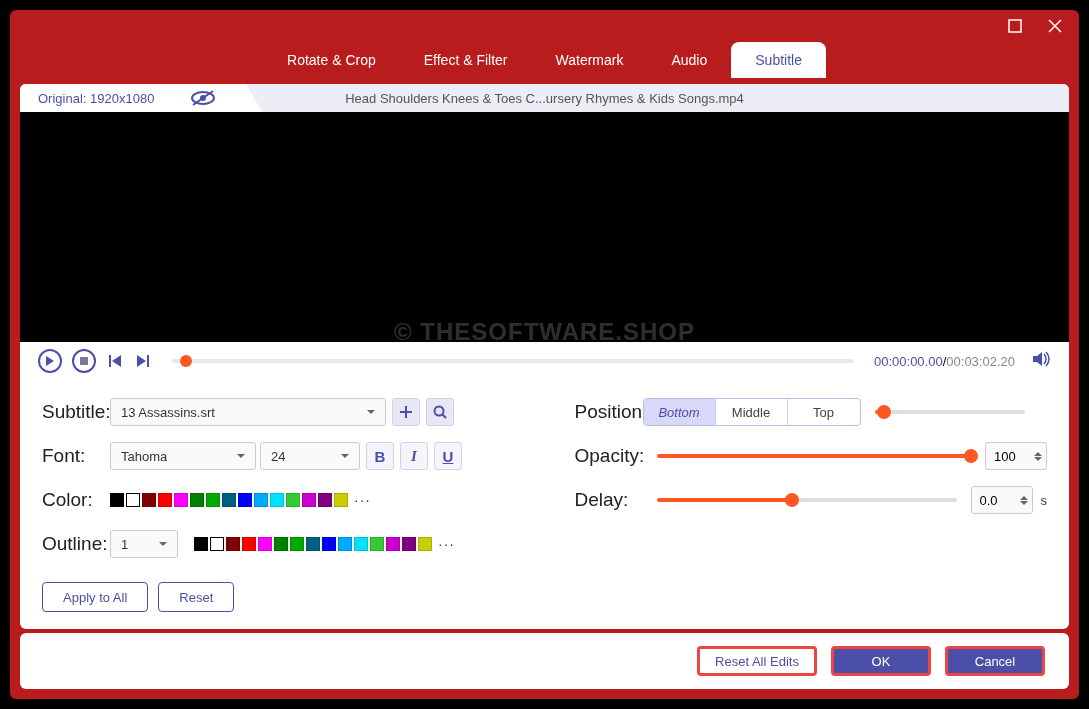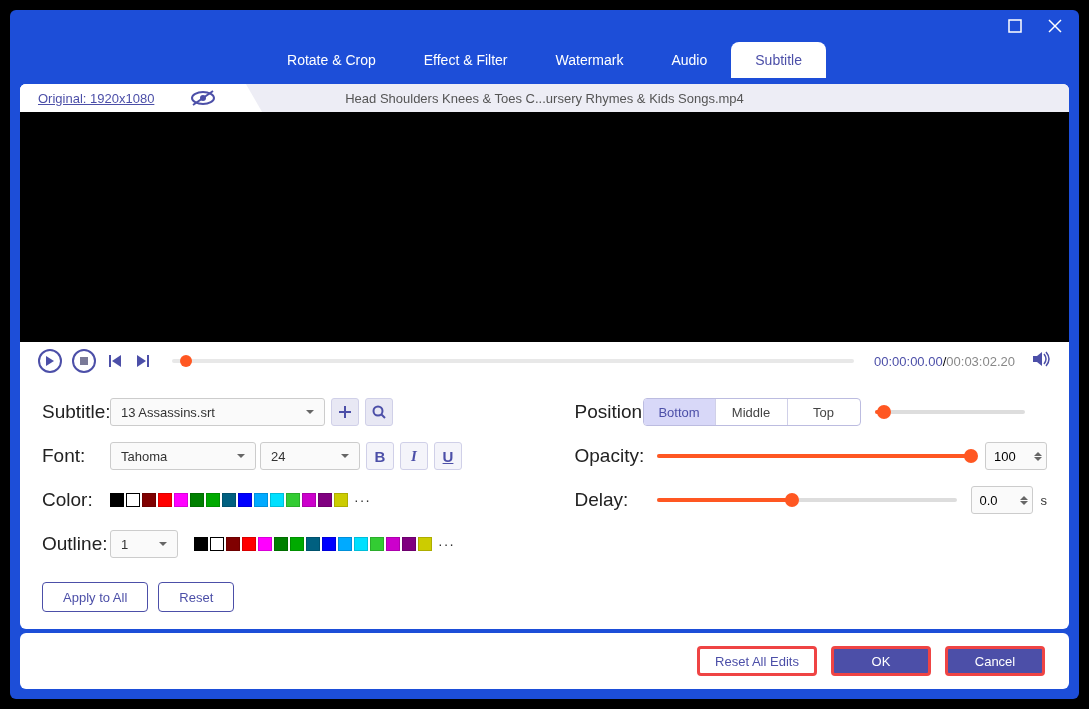--- a/index.html
+++ b/index.html
@@ -1,26 +1,26 @@
 <!DOCTYPE html>
 <html><head>
 <meta charset="utf-8">
 <style>
 * { box-sizing: border-box; margin: 0; padding: 0; font-family: "Segoe UI", Tahoma, sans-serif; }
 body { background: #fff; }
 .shell { width: 1089px; height: 709px; background: #000; position: relative; }
-.window { position: absolute; inset: 10px; background: #1d4ed8; border-radius: 6px; overflow: hidden; }
+.window { position: absolute; inset: 10px; background: #b91c1c; border-radius: 6px; overflow: hidden; }
 .titlebar { height: 32px; display: flex; justify-content: flex-end; align-items: center; padding-right: 12px; gap: 16px; }
 .titlebar .winbtn { width: 24px; height: 24px; display: flex; align-items: center; justify-content: center; cursor: pointer; color: #fff; }
 .tabs { display: flex; justify-content: center; gap: 0; padding: 0 24px; }
 .tab { padding: 10px 24px 10px; color: #fff; font-size: 14px; cursor: pointer; border-top-left-radius: 8px; border-top-right-radius: 8px; }
 .tab.active { background: #fff; color: #4c4fa8; }
 .content { position: absolute; top: 74px; left: 10px; right: 10px; bottom: 70px; background: #fff; border-radius: 6px; overflow: hidden; }
 .filebar { height: 28px; display: flex; align-items: center; position: relative; background: #ededf5; font-size: 13px; color: #4c4fa8; }
-.filebar .left { position: absolute; left: 0; top: 0; bottom: 0; width: 220px; background: #fff; display: flex; align-items: center; padding-left: 18px; gap: 36px; text-decoration: underline; }
+.filebar .left { position: absolute; left: 0; top: 0; bottom: 0; width: 220px; background: #fff; display: flex; align-items: center; padding-left: 18px; gap: 36px; }
 .filebar .left::after { content:""; position:absolute; right:-14px; top:0; bottom:0; width:28px; background:#fff; transform: skewX(30deg);}
 .filebar .center { flex: 1; text-align: center; color: #555; }
 .filebar .right { position: absolute; right: 0; top: 0; bottom: 0; width: 210px; background: #fff; display: flex; align-items: center; justify-content: flex-end; padding-right: 18px; }
 .filebar .right::before { content:""; position:absolute; left:-14px; top:0; bottom:0; width:28px; background:#fff; transform: skewX(-30deg);}
 .preview { height: 230px; background: #000; display: flex; justify-content: center; align-items: center; position: relative; }
 .frame { width: 410px; height: 230px; background: radial-gradient(circle at 45% 40%, #6ee8d9 0%, #3ed6c5 30%, #2fc9b8 55%, #6ee8d9 80%); position: relative; display:flex; flex-direction:column; align-items:center; justify-content:center; }
 .frame .subtext { color: #ffb400; font-weight: bold; font-size: 23px; text-shadow: 1px 1px 0 #0008; }
 .frame .tiny { position:absolute; bottom:18px; color:#156; font-size:8px; text-align:center; line-height:10px;}
 .watermark { position:absolute; bottom:-4px; left:50%; transform:translateX(-50%); font-size:24px; font-weight:bold; color:rgba(255,255,255,0.18); letter-spacing:1px; white-space:nowrap;}
 .controls { height: 38px; display:flex; align-items:center; padding: 0 18px; gap: 10px; }
@@ -41,21 +41,21 @@
 .iconbtn { width:28px; height:28px; border:1px solid #d0d0e8; border-radius:3px; background:#e8e8f4; display:flex; align-items:center; justify-content:center; cursor:pointer; color:#4c4fa8; font-size:14px; margin-left:6px;}
 .fontbtn { width:28px; height:28px; border:1px solid #d0d0e8; border-radius:3px; background:#f4f4fa; display:flex; align-items:center; justify-content:center; cursor:pointer; color:#4c4fa8; font-size:15px; font-weight:bold; margin-left:6px;}
 .swatches { display:flex; gap:2px; align-items:center;}
 .sw { width:14px; height:14px; cursor:pointer; border:1px solid rgba(0,0,0,.15);}
 .sw.open { background:#fff; border:1px solid #000;}
 .more { font-size:14px; color:#333; padding:0 4px; cursor:pointer; letter-spacing:1px;}
 .actionbtn { height:30px; padding:0 20px; border:1px solid #4c4fa8; border-radius:4px; background:#fff; color:#4c4fa8; font-size:13px; cursor:pointer; margin-right:10px;}
 .seg { display:flex; border:1px solid #bcbce0; border-radius:4px; overflow:hidden; height:28px;}
 .seg .opt { width:72px; display:flex; align-items:center; justify-content:center; font-size:13px; color:#444; cursor:pointer; border-right:1px solid #d0d0e8;}
 .seg .opt:last-child{border-right:none;}
-.seg .opt.sel { background:#d8d8f8; color:#4c4fa8;}
+.seg .opt.sel { background:#d8d8f8; color:#4c4fa8;font-style:italic;}
 .slider { flex:1; height:4px; background:#ddd; border-radius:2px; position:relative; margin:0 14px;}
 .slider .track { position:absolute; left:0; top:0; bottom:0; background:#ff5722; border-radius:2px;}
 .slider .thumb { position:absolute; top:-5px; width:14px; height:14px; background:#ff5722; border-radius:50%; margin-left:-7px;}
 .numbox { width:62px; height:28px; border:1px solid #ccc; border-radius:3px; display:flex; align-items:center; justify-content:space-between; padding:0 4px 0 8px; font-size:13px; background:#fafafa;}
 .numbox .spin { display:flex; flex-direction:column; gap:1px;}
 .numbox .spin span{ width:0;height:0;border:4px solid transparent; cursor:pointer;}
 .numbox .spin .up{border-bottom-color:#666;}
 .numbox .spin .dn{border-top-color:#666;}
 .unit { font-size:13px; color:#333; margin-left:8px;}
 .footer { position:absolute; left:10px; right:10px; bottom:10px; height:56px; background:#fff; border-radius:6px; display:flex; align-items:center; justify-content:flex-end; padding:0 24px; gap:14px; }
@@ -101,20 +101,21 @@
                 <ellipse cx="13" cy="9" rx="11" ry="6" fill="none" stroke="#4c4fa8" stroke-width="2"></ellipse>
                 <circle cx="13" cy="9" r="3" fill="#4c4fa8"></circle>
                 <line x1="3" y1="16" x2="23" y2="2" stroke="#4c4fa8" stroke-width="2"></line>
               </svg>
           </span>
         </div>
         <div class="center">Head Shoulders Knees &amp; Toes  C...ursery Rhymes &amp; Kids Songs.mp4</div>
       </div>
 
       <div class="preview">
+        <div class="watermark">© THESOFTWARE.SHOP</div>
       </div>
 
       <div class="controls">
         <div class="ctlbtn">
             <svg width="8" height="10">
               <polygon points="0,0 8,5 0,10" fill="#4c4fa8"></polygon>
             </svg>
           </div>
         <div class="ctlbtn">
             <svg width="8" height="8">
@@ -141,21 +142,21 @@
               <polygon points="0,5 4,5 9,1 9,15 4,11 0,11" fill="#4c4fa8"></polygon>
               <path d="M11 3 Q15 8 11 13" fill="none" stroke="#4c4fa8" stroke-width="1.5"></path>
               <path d="M13 1 Q19 8 13 15" fill="none" stroke="#4c4fa8" stroke-width="1.5"></path>
             </svg></span>
       </div>
 
       <div class="settings">
         <div class="col">
           <div class="row">
             <span class="lbl">Subtitle:</span>
-            <div class="dropdown" style="width:215px">13 Assassins.srt</div>
+            <div class="dropdown" style="width:276px">13 Assassins.srt</div>
             <div class="iconbtn">
                 <svg width="12" height="12">
                   <line x1="6" y1="0" x2="6" y2="12" stroke="#4c4fa8" stroke-width="2"></line>
                   <line x1="0" y1="6" x2="12" y2="6" stroke="#4c4fa8" stroke-width="2"></line>
                 </svg>
               </div>
             <div class="iconbtn">
                 <svg width="14" height="14">
                   <circle cx="6" cy="6" r="4.5" fill="none" stroke="#4c4fa8" stroke-width="2"></circle>
                   <line x1="9.5" y1="9.5" x2="13" y2="13" stroke="#4c4fa8" stroke-width="2"></line>

